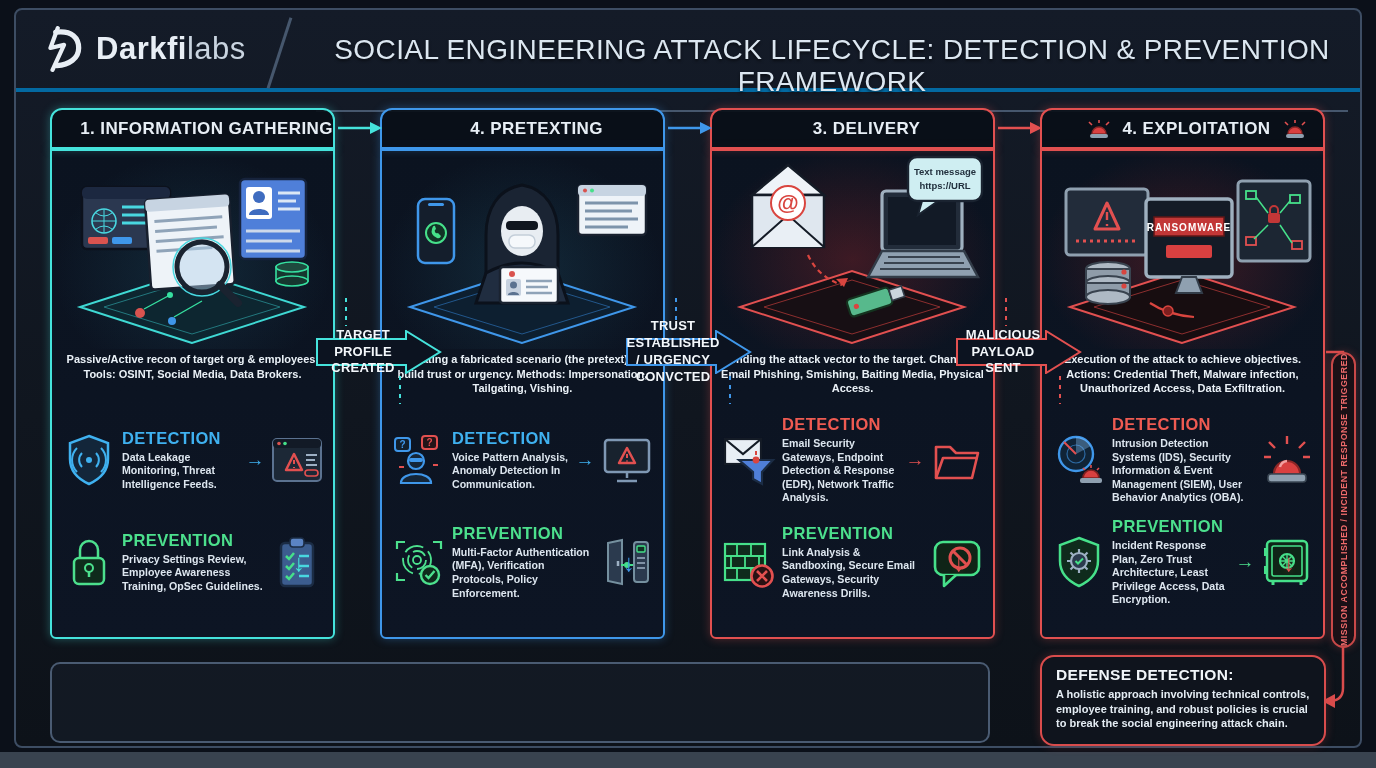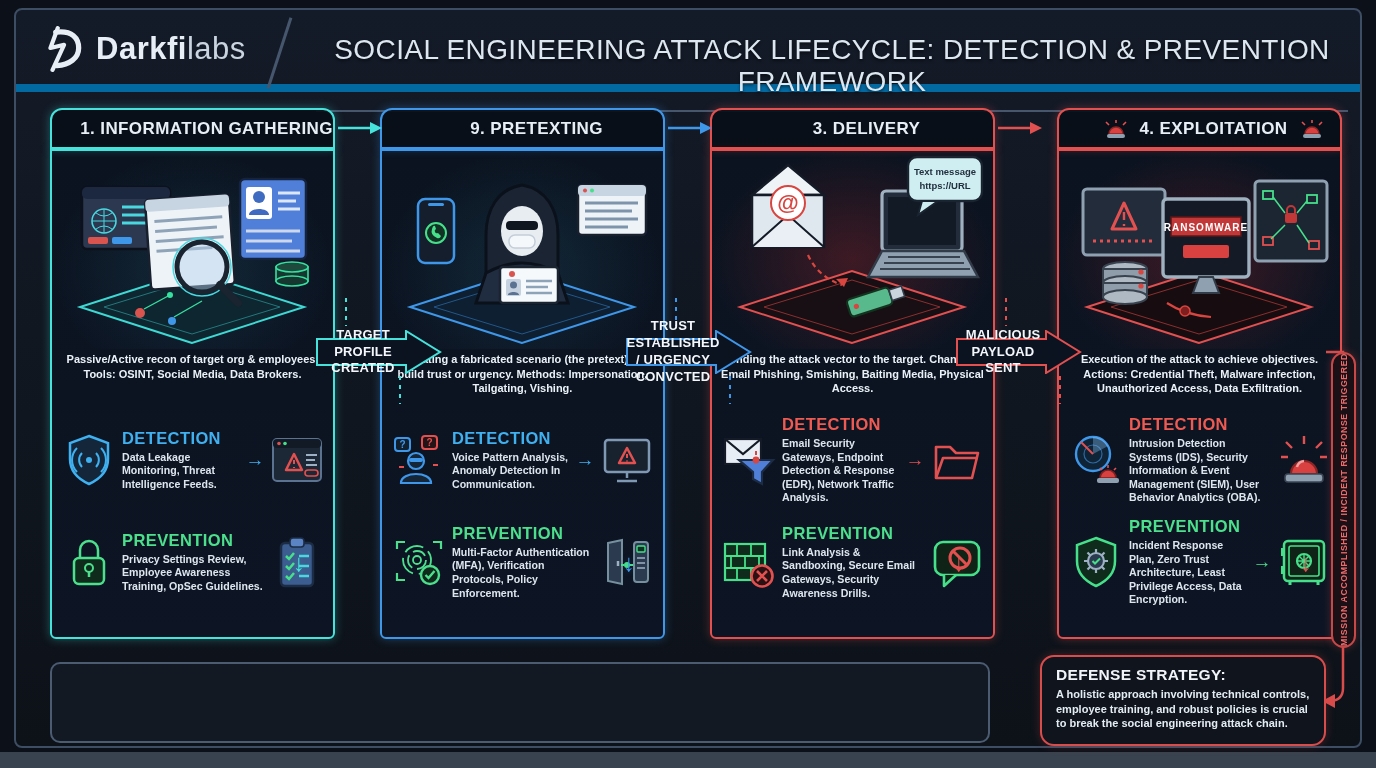--- a/index.html
+++ b/index.html
@@ -6,36 +6,36 @@
   html,body { background:#060a10; }
   #page { position:relative; width:1376px; height:768px; overflow:hidden;
           background:#0b1019; font-family:"Liberation Sans", sans-serif; }
 
   .frame { position:absolute; left:14px; top:8px; width:1348px; height:740px;
            border:2px solid #3d4d63; border-radius:8px;
            background:linear-gradient(180deg,#141b28 0%,#10161f 55%,#0d1219 100%); }
   .footer-strip { position:absolute; left:0; top:752px; width:1376px; height:16px; background:#39434f; }
 
   
-  .header { position:absolute; left:16px; top:10px; width:1344px; height:82px; border-bottom:8px solid #0369a1; z-index:2; }
+  .header { position:absolute; left:16px; top:10px; width:1344px; height:82px; border-bottom:4px solid #0369a1; z-index:2; }
   .logo { position:absolute; left:26px; top:16px; display:flex; align-items:center; gap:12px; }
   .brand { font-size:31px; color:#e8eef5; letter-spacing:.5px; }
   .brand .b1 { font-weight:bold; }
   .brand .b2 { font-weight:normal; color:#c9d4e0; }
   .hdr-slash { position:absolute; left:262px; top:6px; width:3px; height:74px; background:#46576d; transform:rotate(18deg); }
   .title { position:absolute; left:300px; top:24px; width:1032px; text-align:center;
            font-size:28px; font-weight:normal; color:#dce7f1; letter-spacing:.4px;
            padding-bottom:12px; border-bottom:2px solid #46576d; text-shadow:0 2px 3px rgba(0,0,0,.55); }
 
   
   .stage { position:absolute; top:108px; width:285px; height:531px; z-index:2; }
   .stage.s1 { left:50px;  --ac:#45e3dc; --det:#3fb1f0; --glow:rgba(69,227,220,.35); }
   .stage.s2 { left:380px; --ac:#3f97ea; --det:#3fb1f0; --glow:rgba(63,151,234,.35); }
   .stage.s3 { left:710px;border-radius:10px; --ac:#e25050; --det:#ef5b52; --glow:rgba(226,80,80,.35); }
-  .stage.s4 { left:1040px;margin-left:17px; --ac:#e25050; --det:#ef5b52; --glow:rgba(226,80,80,.35); }
+  .stage.s4 { left:1040px; --ac:#e25050; --det:#ef5b52; --glow:rgba(226,80,80,.35); }
   .stage-header { height:41px; border:2px solid var(--ac); border-radius:12px 12px 0 0;
                   background:rgba(9,14,23,.92); display:flex; align-items:center; justify-content:center; gap:12px;
                   font-size:17px; font-weight:bold; color:#e7eef5; letter-spacing:.4px;
                   box-shadow:0 0 10px var(--glow); position:relative; z-index:2;padding-left:28px; }
   .stage-body { position:absolute; top:41px; left:0; right:0; bottom:0; border:2px solid var(--ac); 
                 border-radius:0 0 6px 6px; background:linear-gradient(180deg,#0b1320,#0d1524);
                 box-shadow:0 0 10px var(--glow); overflow:hidden; }
   .illus { height:198px; position:relative; }
   .illus svg { position:absolute; inset:0; }
   .s1 .illus::before, .s2 .illus::before { content:""; position:absolute; inset:0;
@@ -192,21 +192,21 @@
             <path d="M16 21 l3 3 l5 -6 M16 31 l3 3 l5 -6 M16 41 l3 3 l5 -6" stroke="#46e08a" stroke-width="2.5" fill="none"></path>
             <path d="M29 21 H39 M29 31 H39 M29 41 H39" stroke="#49d7e0" stroke-width="2.6"></path>
           </svg>
         </div>
       </div>
       <div class="gap-arrow">↓</div>
     </div>
   </div>
 
   <div class="stage s2">
-    <div class="stage-header">9. PRETEXTING</div>
+    <div class="stage-header">4. PRETEXTING</div>
     <div class="stage-body">
       <div class="illus">
         <svg viewBox="0 0 281 198">
           <polygon points="140,192 28,156 140,120 252,156" fill="#0d1f30" stroke="#3f97ea" stroke-width="2"></polygon>
           <polygon points="140,183 52,156 140,129 228,156" fill="none" stroke="#22578c" stroke-width="1"></polygon>
           <rect x="36" y="48" width="36" height="64" rx="7" fill="#141e2c" stroke="#3f97ea" stroke-width="2.5"></rect>
           <rect x="46" y="52" width="16" height="3" rx="1.5" fill="#3f97ea"></rect>
           <circle cx="54" cy="82" r="10" fill="#123226" stroke="#46e08a" stroke-width="2"></circle>
           <path d="M50 78 q-2 6 5 9 q3 1 4 -2 l-3 -3 q-2 1 -3 -1 q-1 -2 1 -3 l-1 -3 q-2 -1 -3 3" fill="#46e08a"></path>
           <rect x="196" y="34" width="68" height="50" rx="4" fill="#eef3f8" stroke="#18202e" stroke-width="2.5"></rect>
@@ -509,16 +509,16 @@
       <path d="M1006 298 V326 M1060 376 V404" stroke="#e25050"></path>
     </g>
   </svg>
 
   <div class="side-pill">
     <span>MISSION ACCOMPLISHED / INCIDENT RESPONSE TRIGGERED</span>
   </div>
 
   <div class="notes-box"></div>
   <div class="defense-box">
-    <h3>DEFENSE STRATEGY:</h3>
+    <h3>DEFENSE DETECTION:</h3>
     <p>A holistic approach involving technical controls, employee training, and robust policies is crucial to break the social engineering attack chain.</p>
   </div>
 </div>
 
 </body></html>

